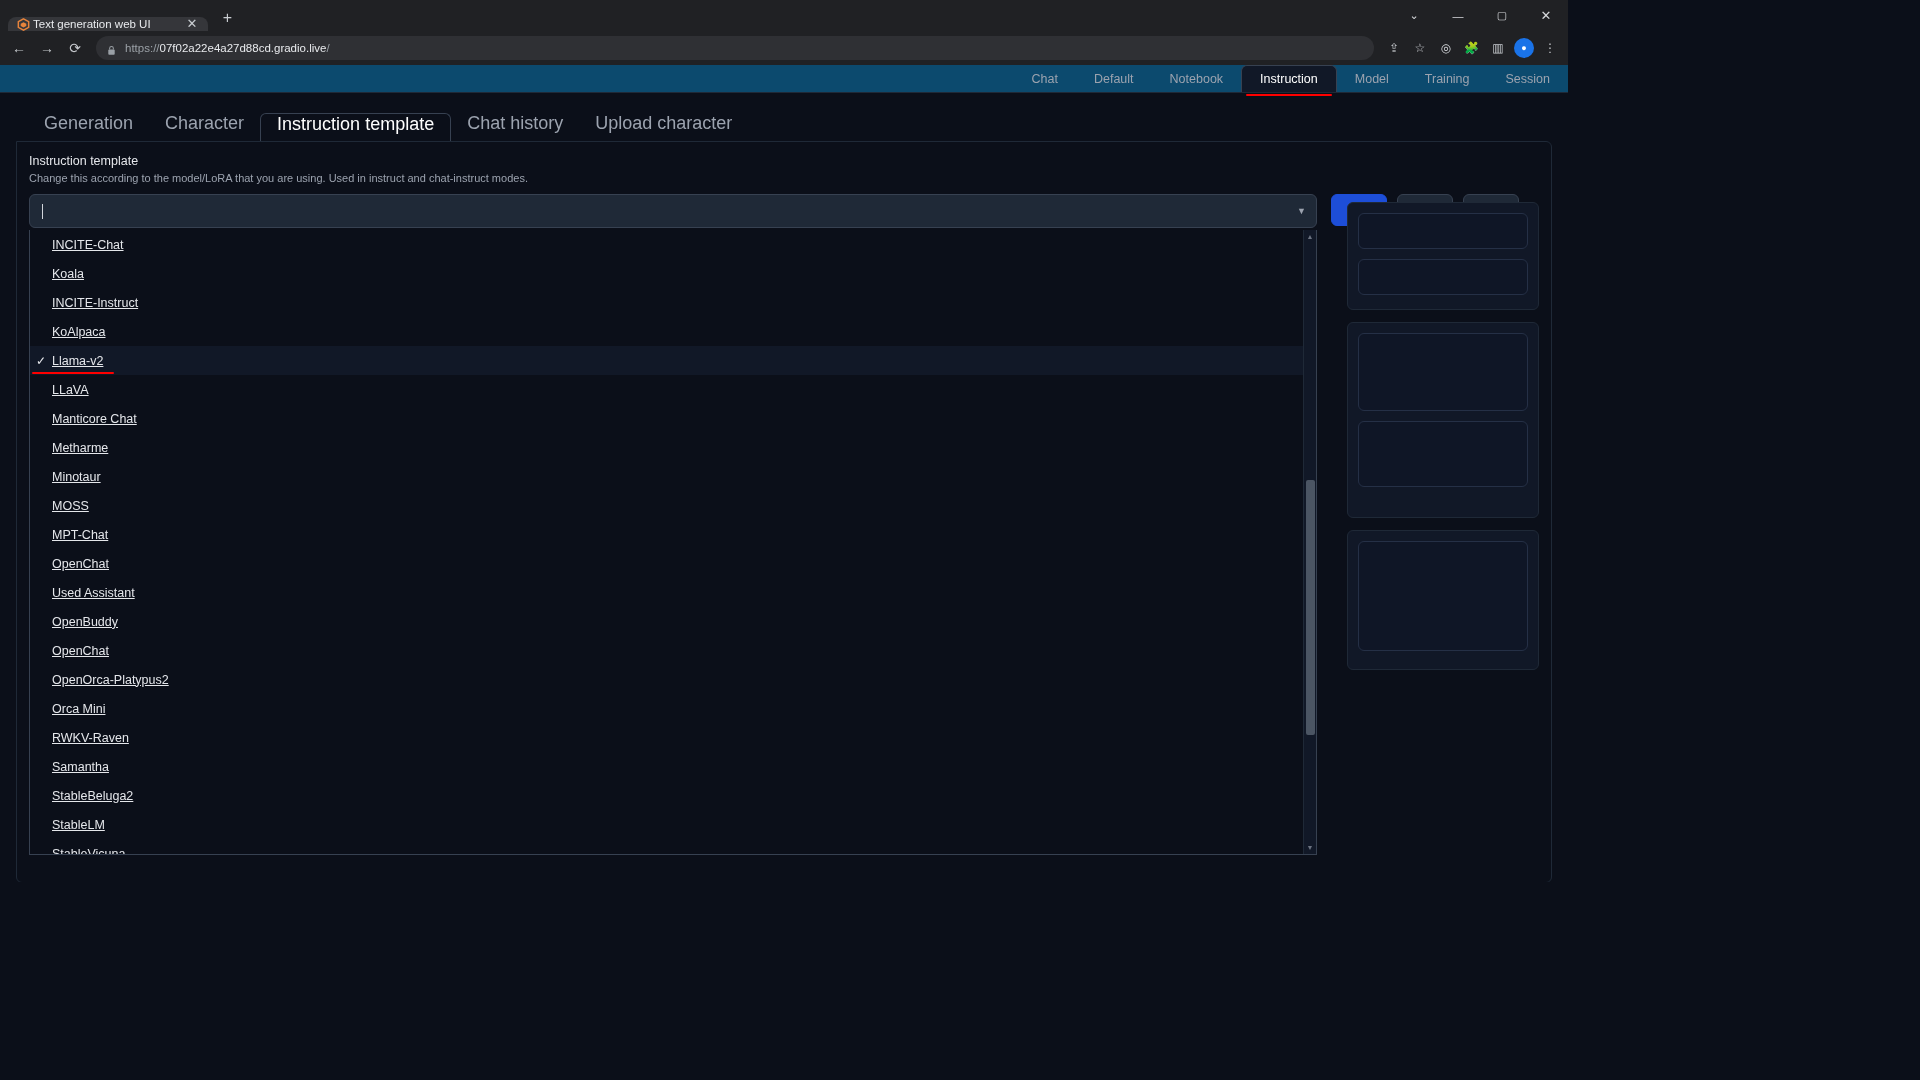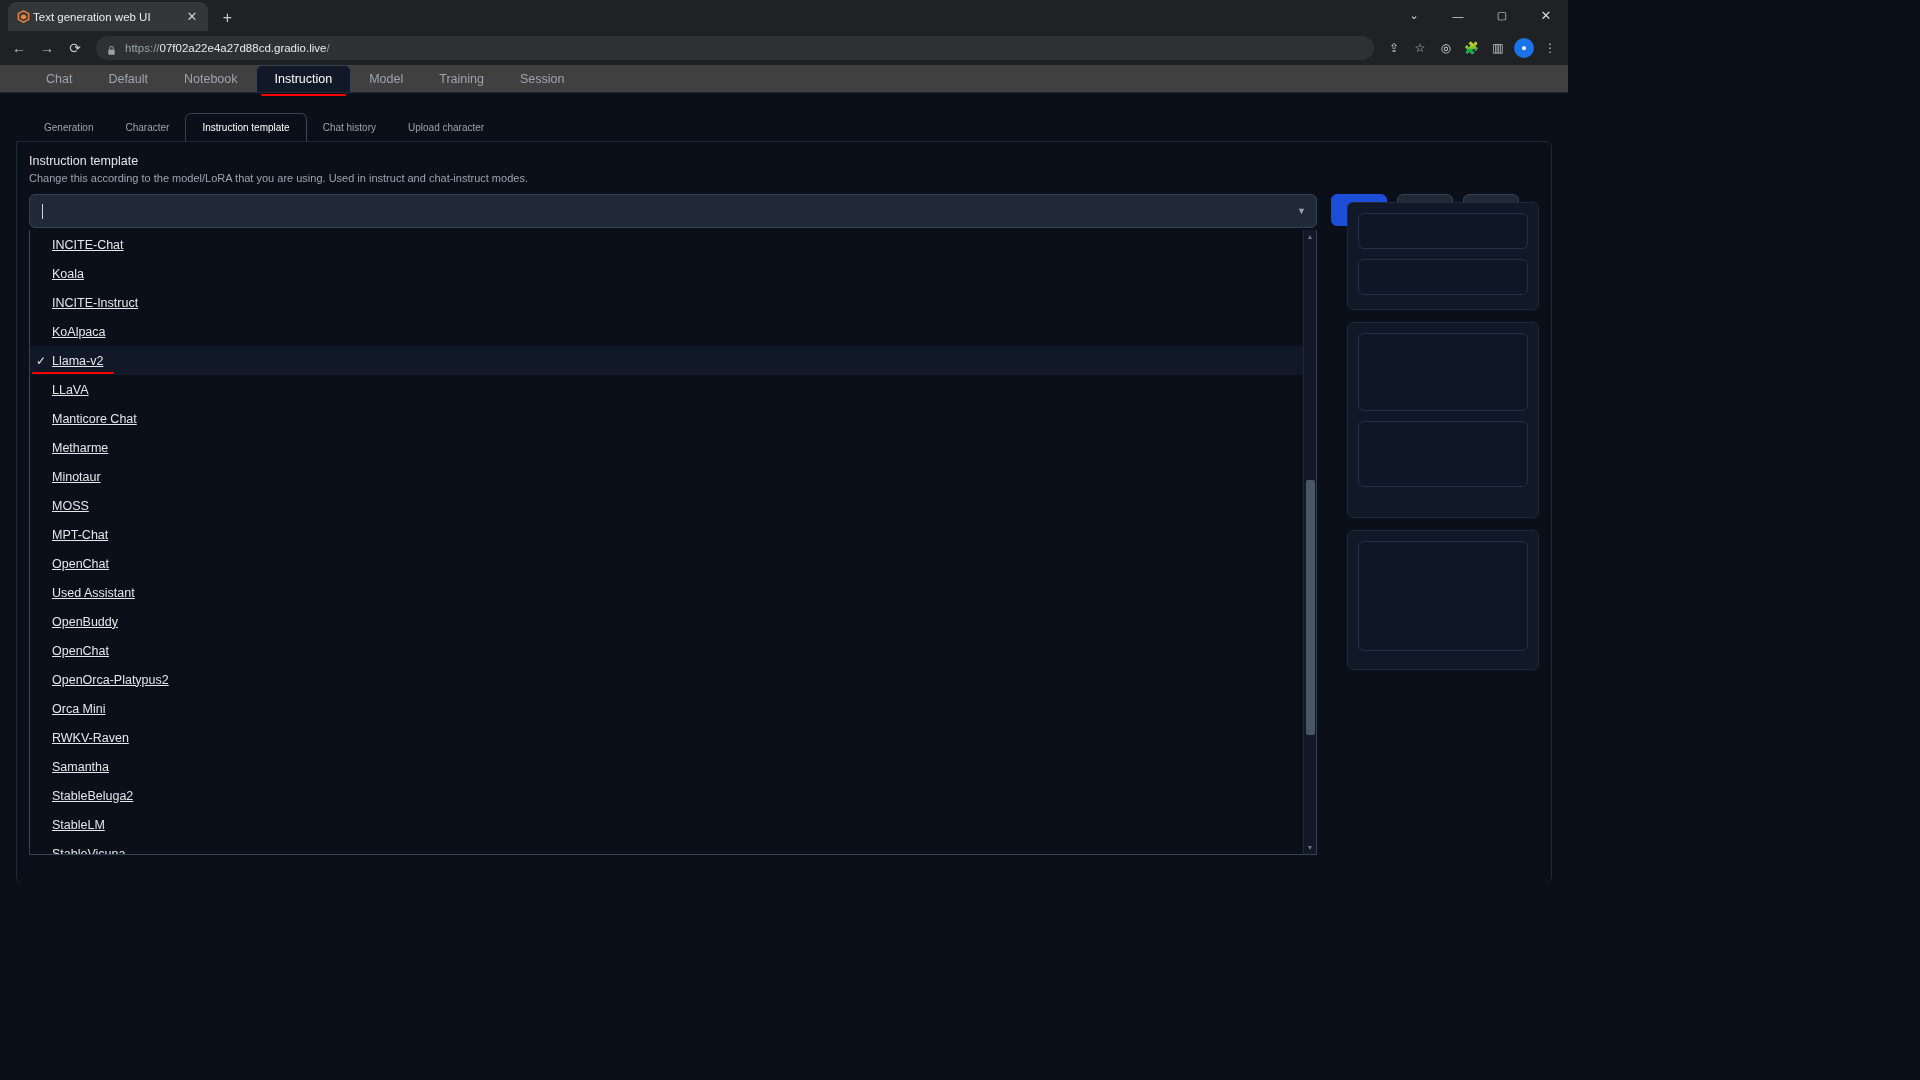--- a/index.html
+++ b/index.html
@@ -11,21 +11,21 @@
   }
 
   
   .browser { width: 1568px; height: 882px; display: flex; flex-direction: column; }
 
   .tabstrip {
     height: 31px; background: #202124; display: flex; align-items: flex-end;
     padding-left: 8px; position: relative; flex: none;
   }
   .tab {
-    height: 29px; width: 200px; background: #35363a; border-radius: 8px 8px 0 0;
+    height: 14px; width: 200px; background: #35363a; border-radius: 8px 8px 0 0;
     display: flex; align-items: center; padding: 0 8px; gap: 2px; position: relative;
   }
   .tab-favicon {
     width: 15px; height: 15px; flex: none; display: flex; align-items: center; justify-content: center;
   }
   .tab-title {
     color: #e8eaed; font-size: 11.5px; white-space: nowrap; overflow: hidden;
     text-overflow: ellipsis; flex: 1;
   }
   .tab-close {
@@ -73,41 +73,41 @@
     display: flex; align-items: center; justify-content: center; color: #fff; font-size: 9px;
   }
 
   
   .page {
     flex: 1; background: #0b0f19; position: relative; overflow: hidden;
   }
 
   .mainnav {
     height: 28px; display: flex; align-items: stretch; padding-left: 28px;
-    border-bottom: 1px solid #1f2937; background: #404040; position: relative;
+    border-bottom: 1px solid #1f2937; background: #0c4a6e; position: relative; justify-content: flex-end;
   }
   .mainnav-tab {
     padding: 0 18px; display: flex; align-items: center; font-size: 12.5px;
     color: #9ca3af; position: relative; white-space: nowrap;
   }
   .mainnav-tab.active {
     color: #fff; background: #111827; border: 1px solid #374151; border-bottom: none;
     border-radius: 6px 6px 0 0;
   }
   .redline {
     position: absolute; height: 2.5px; background: #ff0000; border-radius: 1px;
   }
   .mainnav-tab.active .redline { left: 4px; right: 4px; bottom: -4px; }
 
   .subnav {
     height: 28px; display: flex; align-items: stretch; padding-left: 28px;
     margin-top: 20px; position: relative;
   }
   .subnav-tab {
-    padding: 0 16px; display: flex; align-items: center; font-size: 10px;
+    padding: 0 16px; display: flex; font-size: 18px;
     color: #9ca3af; position: relative; white-space: nowrap;
   }
   .subnav-tab.active {
     color: #fff; background: #0b0f19; border: 1px solid #374151; border-bottom: none;
     border-radius: 6px 6px 0 0;
   }
   .subnav-tab.active .redline { left: 6px; right: 6px; bottom: -4px; }
 
   .panel {
     margin: 0 16px; border: 1px solid #1f2937; border-radius: 0 6px 6px 6px;

